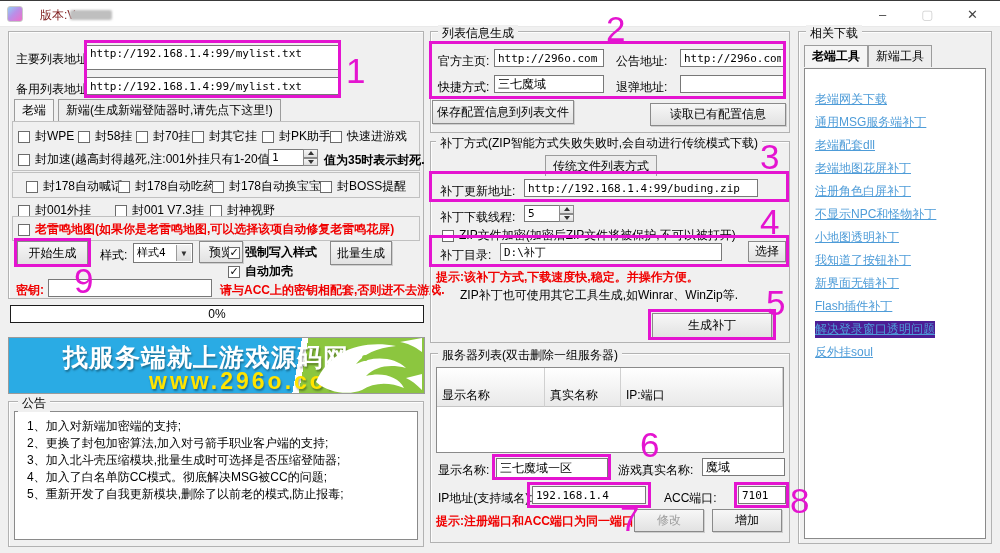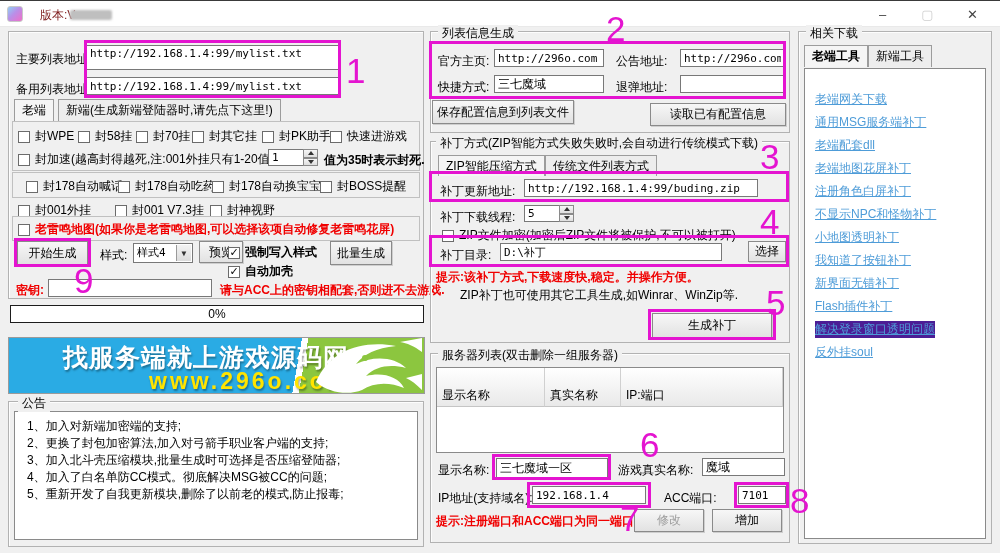--- a/index.html
+++ b/index.html
@@ -241,23 +241,20 @@
   <input class="inp" style="left: 680px; top: 48px; width: 105px; height: 18px;" value="http://296o.com/gg">
   <span class="lbl" style="left:438px; top:78px;">快捷方式:</span>
   <input class="inp" style="left: 494px; top: 74px; width: 110px; height: 18px; font-family: &quot;Liberation Sans&quot;, sans-serif; font-size: 12px;" value="三七魔域">
   <span class="lbl" style="left:616px; top:78px;">退弹地址:</span>
   <input class="inp" style="left: 680px; top: 74px; width: 105px; height: 18px;" value="">
   <div class="btn" style="left:432px; top:99px; width:142px; height:24px;">保存配置信息到列表文件</div>
   <div class="btn" style="left:650px; top:102px; width:136px; height:23px;">读取已有配置信息</div>
 
   <div class="gb" style="left:430px; top:140px; width:360px; height:202px;"></div>
   <span class="cap" style="left:436px; top:134px;">补丁方式(ZIP智能方式失败失败时,会自动进行传统模式下载)</span>
-  <div class="tab active" style="left:438px; top:154px; height:21px;">
-      <span>ZIP智能压缩方式</span>
-    </div>
   <div class="tab" style="left:545px; top:154px; height:21px;">
       <span>传统文件列表方式</span>
     </div>
 
   <span class="lbl" style="left:440px; top:182px;">补丁更新地址:</span>
   <input class="inp" style="left: 524px; top: 178px; width: 234px; height: 18px;" value="http://192.168.1.4:99/buding.zip">
   <span class="lbl" style="left:440px; top:208px;">补丁下载线程:</span>
   <input class="inp" style="left: 524px; top: 204px; width: 36px; height: 17px;" value="5">
   <span class="spin" style="left:559px; top:204px; height:17px;">
     <span class="sb">

